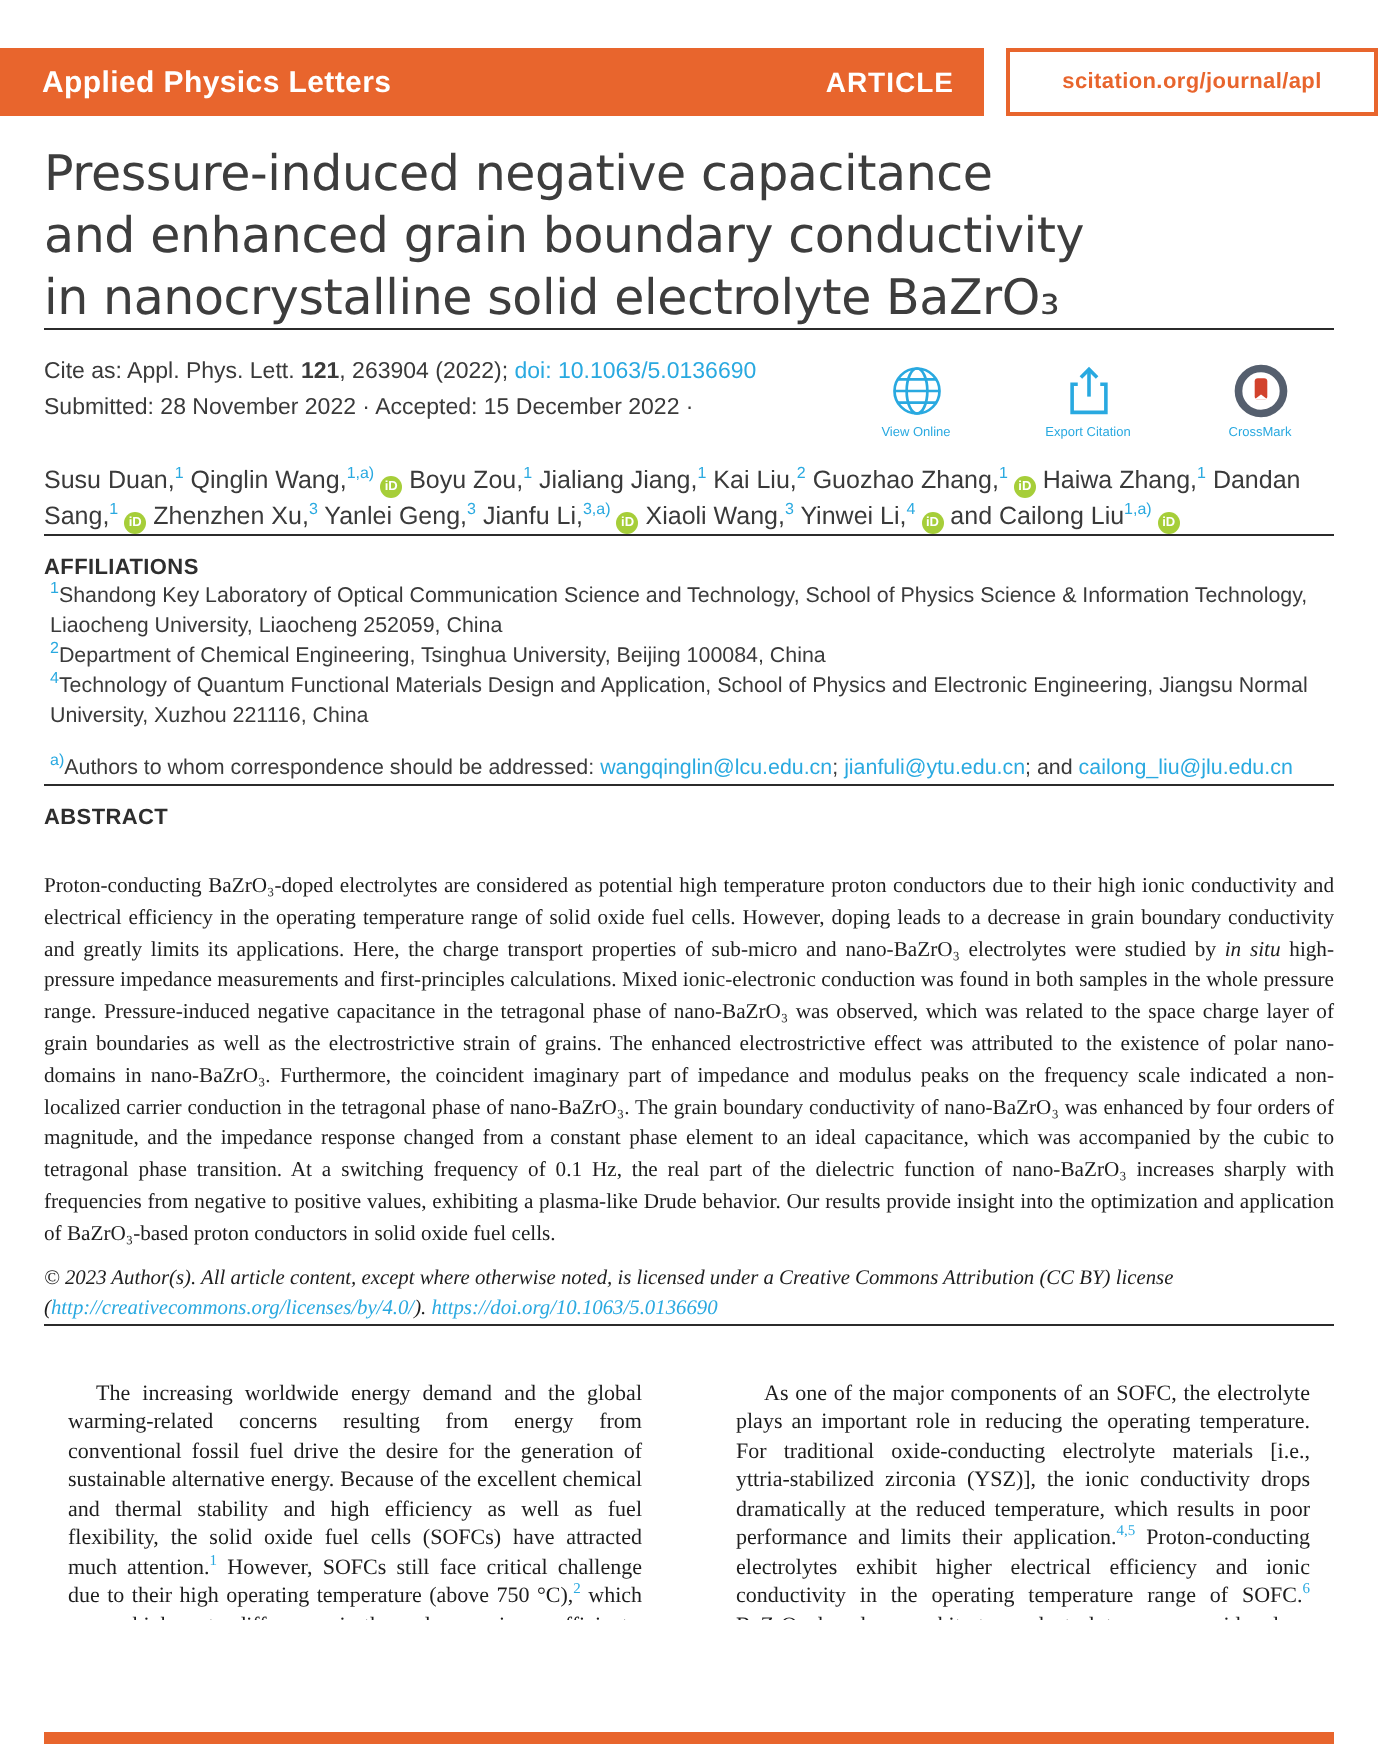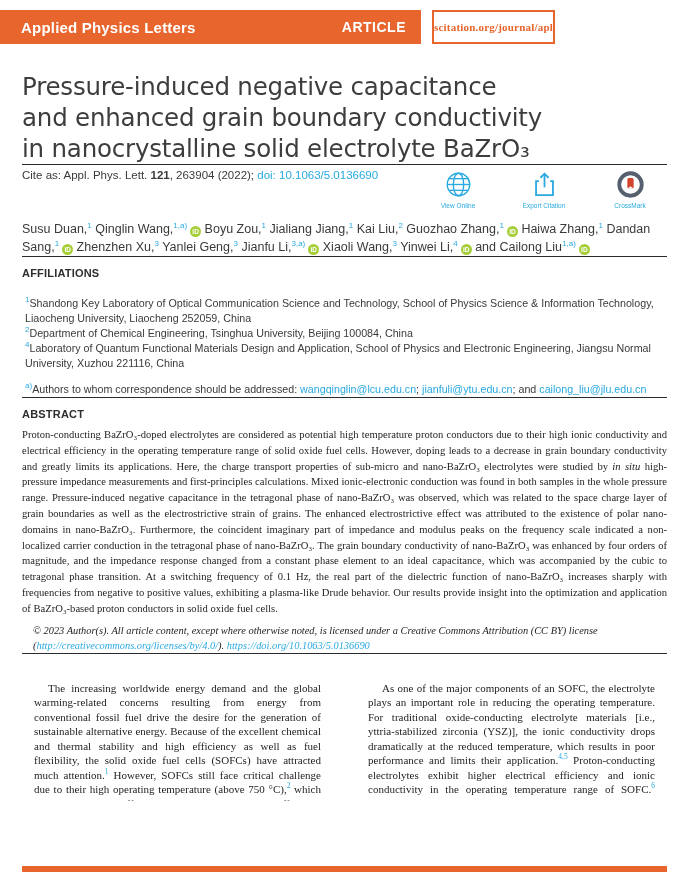--- a/index.html
+++ b/index.html
@@ -9,72 +9,72 @@
     --ink:#1d1d1d;
     --sans-ink:#3a3a3a;
   }
   *{box-sizing:border-box}
   html,body{margin:0;padding:0;background:#ffffff}
   .page{
     position:relative;width:689px;height:876px;background:#fff;overflow:hidden;
     font-family:"Liberation Sans",sans-serif;
   }
   
-  .header{position:absolute;top:10px;left:0;width:555px;height:34px;display:flex}
+  .header{position:absolute;top:24px;left:0;width:689px;height:34px;display:flex}
   .header-bar{
     width:492px;background:var(--orange);color:#fff;display:flex;align-items:center;
     justify-content:space-between;padding:0 15px 0 21px;
   }
   .journal-name{font-size:15px;font-weight:bold;letter-spacing:.2px}
   .article-label{font-size:14px;font-weight:bold;letter-spacing:.5px}
   .journal-box{
     flex:1;margin-left:11px;border:2px solid var(--orange);display:flex;align-items:center;
-    justify-content:center;color:var(--orange);font-weight:bold;font-size:11px;letter-spacing:.2px;font-family:Liberation Serif, serif;
+    justify-content:center;color:var(--orange);font-weight:bold;font-size:11px;letter-spacing:.2px;
   }
   
   .content{position:absolute;top:28px;left:22px;width:645px}
   .title{
     font-family:"DejaVu Sans","Liberation Sans",sans-serif;font-weight:500;color:#3d3d3d;
     font-size:24.5px;line-height:31px;white-space:pre-line;margin:43px 0 0 0;letter-spacing:-.2px;
   }
   hr.rule{border:none;border-top:1.2px solid #2b2b2b;margin:0;width:100%}
   .rule1{margin-top:13px}
   .rule2{margin-top:8px}
   .rule3{margin-top:11px}
   .rule4{margin-top:11px}
   
-  .cite-row{display:flex;justify-content:space-between;margin-top:1px}
+  .cite-row{display:flex;justify-content:space-between;margin-top:12px}
   .cite-block{font-size:11.5px;line-height:18px;color:var(--sans-ink)}
   .vol{font-weight:bold}
   .link{color:var(--blue);text-decoration:none;cursor:pointer}
   .actions{display:flex;gap:28px;align-items:flex-start;margin-top:5px;padding-right:8px}
   .action{display:flex;flex-direction:column;align-items:center;width:58px;cursor:pointer}
   .action-label{font-size:6.5px;color:var(--blue);margin-top:4px;white-space:nowrap}
   
   .authors{margin-top:12px;font-size:12.5px;line-height:17.5px;color:var(--sans-ink)}
   sup.bsup{color:var(--blue);font-size:8px;line-height:0}
   .orcid{
     display:inline-block;width:11px;height:11px;border-radius:50%;background:var(--green);
     color:#fff;font-size:6.5px;line-height:11px;text-align:center;font-weight:bold;
     margin-left:3px;vertical-align:-1px;cursor:pointer;
   }
   
   .sect-heading{font-weight:bold;font-size:11px;color:#2e2e2e;margin-top:10px;letter-spacing:.2px}
-  .aff-list{margin-top:17px;font-size:10.7px;line-height:15px;color:var(--sans-ink)}
+  .aff-list{margin-top:1px;font-size:10.7px;line-height:15px;color:var(--sans-ink)}
   .aff-item{padding-left:3px}
   .correspond{margin-top:11px;font-size:10.7px;line-height:15px;color:var(--sans-ink);padding-left:3px}
   
   .abstract{
     font-family:"Liberation Serif","DejaVu Serif",serif;font-size:10.6px;line-height:15.8px;
-    text-align:justify;color:var(--ink);margin:7px 0 0 0;
+    text-align:justify;color:var(--ink);margin:21px 0 0 0;
   }
   .abstract .it{font-style:italic}
   .license{
     font-family:"Liberation Serif","DejaVu Serif",serif;font-style:italic;font-size:10.4px;
-    line-height:15px;margin:6px 0 0 11px;color:var(--ink);
+    line-height:15px;margin:6px 0 0 0;color:var(--ink);
   }
   
   .columns{display:flex;gap:23px;margin-top:15px;max-height:132px;overflow:hidden}
   .body-col{
     flex:1;font-family:"Liberation Serif","DejaVu Serif",serif;font-size:11px;line-height:14.5px;
     text-align:justify;text-indent:14px;color:var(--ink);margin:12px;
   }
   sup.ref{color:var(--blue);font-size:7.5px;line-height:0;cursor:pointer}
   
   .footer-bar{position:absolute;left:22px;top:866px;width:645px;height:6px;background:var(--orange)}
@@ -99,20 +99,21 @@
 
     <h1 class="title">Pressure-induced negative capacitance
 and enhanced grain boundary conductivity
 in nanocrystalline solid electrolyte BaZrO₃</h1>
 
     <hr class="rule rule1">
 
     <div class="cite-row">
       <div class="cite-block">
         <div><span>Cite as: Appl. Phys. Lett. </span><span class="vol">121</span><span>, 263904 (2022); </span><span class="link">doi: 10.1063/5.0136690</span></div>
+        <div>Submitted: 28 November 2022 · Accepted: 15 December 2022 ·</div>
       </div>
 
       <div class="actions">
         <div class="action">
           <span>
             <svg width="27" height="27" viewBox="0 0 24 24" fill="none" stroke="#29A9E0" stroke-width="1.2">
               <circle cx="12" cy="12" r="10"></circle>
               <ellipse cx="12" cy="12" rx="4.6" ry="10"></ellipse>
               <line x1="2" y1="12" x2="22" y2="12"></line>
               <line x1="3.4" y1="6.8" x2="20.6" y2="6.8"></line>
@@ -145,21 +146,21 @@
     </div>
 
     <div class="authors"><span><span>Susu Duan,</span><sup class="bsup">1</sup></span> <span><span>Qinglin Wang,</span><sup class="bsup">1,a)</sup><span class="orcid">iD</span></span> <span><span>Boyu Zou,</span><sup class="bsup">1</sup></span> <span><span>Jialiang Jiang,</span><sup class="bsup">1</sup></span> <span><span>Kai Liu,</span><sup class="bsup">2</sup></span> <span><span>Guozhao Zhang,</span><sup class="bsup">1</sup><span class="orcid">iD</span></span> <span><span>Haiwa Zhang,</span><sup class="bsup">1</sup></span> <span><span>Dandan Sang,</span><sup class="bsup">1</sup><span class="orcid">iD</span></span> <span><span>Zhenzhen Xu,</span><sup class="bsup">3</sup></span> <span><span>Yanlei Geng,</span><sup class="bsup">3</sup></span> <span><span>Jianfu Li,</span><sup class="bsup">3,a)</sup><span class="orcid">iD</span></span> <span><span>Xiaoli Wang,</span><sup class="bsup">3</sup></span> <span><span>Yinwei Li,</span><sup class="bsup">4</sup><span class="orcid">iD</span></span> <span><span>and Cailong Liu</span><sup class="bsup">1,a)</sup><span class="orcid">iD</span></span> </div>
 
     <hr class="rule rule2">
 
     <div class="sect-heading">AFFILIATIONS</div>
     <div class="aff-list">
         <div class="aff-item"><sup class="bsup">1</sup><span>Shandong Key Laboratory of Optical Communication Science and Technology, School of Physics Science &amp; Information Technology, Liaocheng University, Liaocheng 252059, China</span></div>
         <div class="aff-item"><sup class="bsup">2</sup><span>Department of Chemical Engineering, Tsinghua University, Beijing 100084, China</span></div>
-        <div class="aff-item"><sup class="bsup">4</sup><span>Laboratory of Quantum Functional Materials Design and Application, School of Physics and Electronic Engineering, Jiangsu Normal University, Xuzhou 221116, China</span></div>
+        <div class="aff-item"><sup class="bsup">4</sup><span>Technology of Quantum Functional Materials Design and Application, School of Physics and Electronic Engineering, Jiangsu Normal University, Xuzhou 221116, China</span></div>
       </div>
 
     <div class="correspond"><sup class="bsup">a)</sup><span>Authors to whom correspondence should be addressed: </span><span class="link">wangqinglin@lcu.edu.cn</span><span>; </span><span class="link">jianfuli@ytu.edu.cn</span><span>; and </span><span class="link">cailong_liu@jlu.edu.cn</span></div>
 
     <hr class="rule rule3">
 
     <div class="sect-heading">ABSTRACT</div>
     <p class="abstract"><span>Proton-conducting BaZrO₃-doped electrolytes are considered as potential high temperature proton conductors due to their high ionic conductivity and electrical efficiency in the operating temperature range of solid oxide fuel cells. However, doping leads to a decrease in grain boundary conductivity and greatly limits its applications. Here, the charge transport properties of sub-micro and nano-BaZrO₃ electrolytes were studied by </span><span class="it">in situ</span><span> high-pressure impedance measurements and first-principles calculations. Mixed ionic-electronic conduction was found in both samples in the whole pressure range. Pressure-induced negative capacitance in the tetragonal phase of nano-BaZrO₃ was observed, which was related to the space charge layer of grain boundaries as well as the electrostrictive strain of grains. The enhanced electrostrictive effect was attributed to the existence of polar nano-domains in nano-BaZrO₃. Furthermore, the coincident imaginary part of impedance and modulus peaks on the frequency scale indicated a non-localized carrier conduction in the tetragonal phase of nano-BaZrO₃. The grain boundary conductivity of nano-BaZrO₃ was enhanced by four orders of magnitude, and the impedance response changed from a constant phase element to an ideal capacitance, which was accompanied by the cubic to tetragonal phase transition. At a switching frequency of 0.1 Hz, the real part of the dielectric function of nano-BaZrO₃ increases sharply with frequencies from negative to positive values, exhibiting a plasma-like Drude behavior. Our results provide insight into the optimization and application of BaZrO₃-based proton conductors in solid oxide fuel cells.</span></p>
 
     <p class="license"><span>© 2023 Author(s). All article content, except where otherwise noted, is licensed under a Creative Commons Attribution (CC BY) license (</span><span class="link">http://creativecommons.org/licenses/by/4.0/</span><span>). </span><span class="link">https://doi.org/10.1063/5.0136690</span></p>

